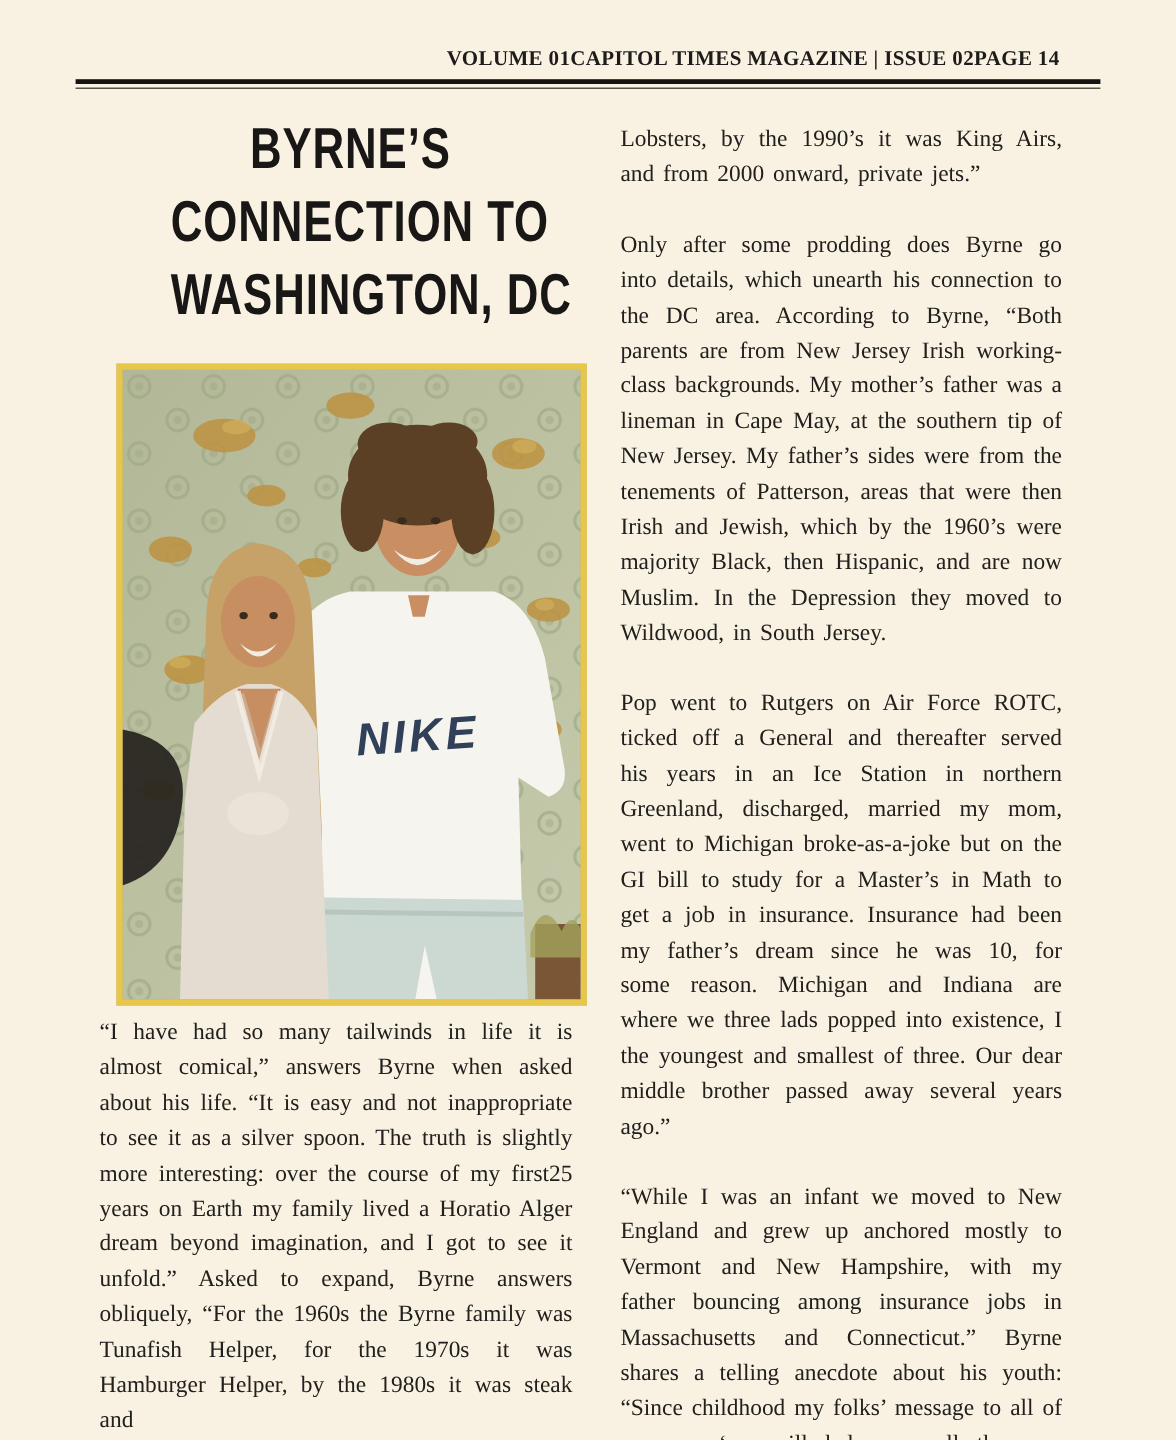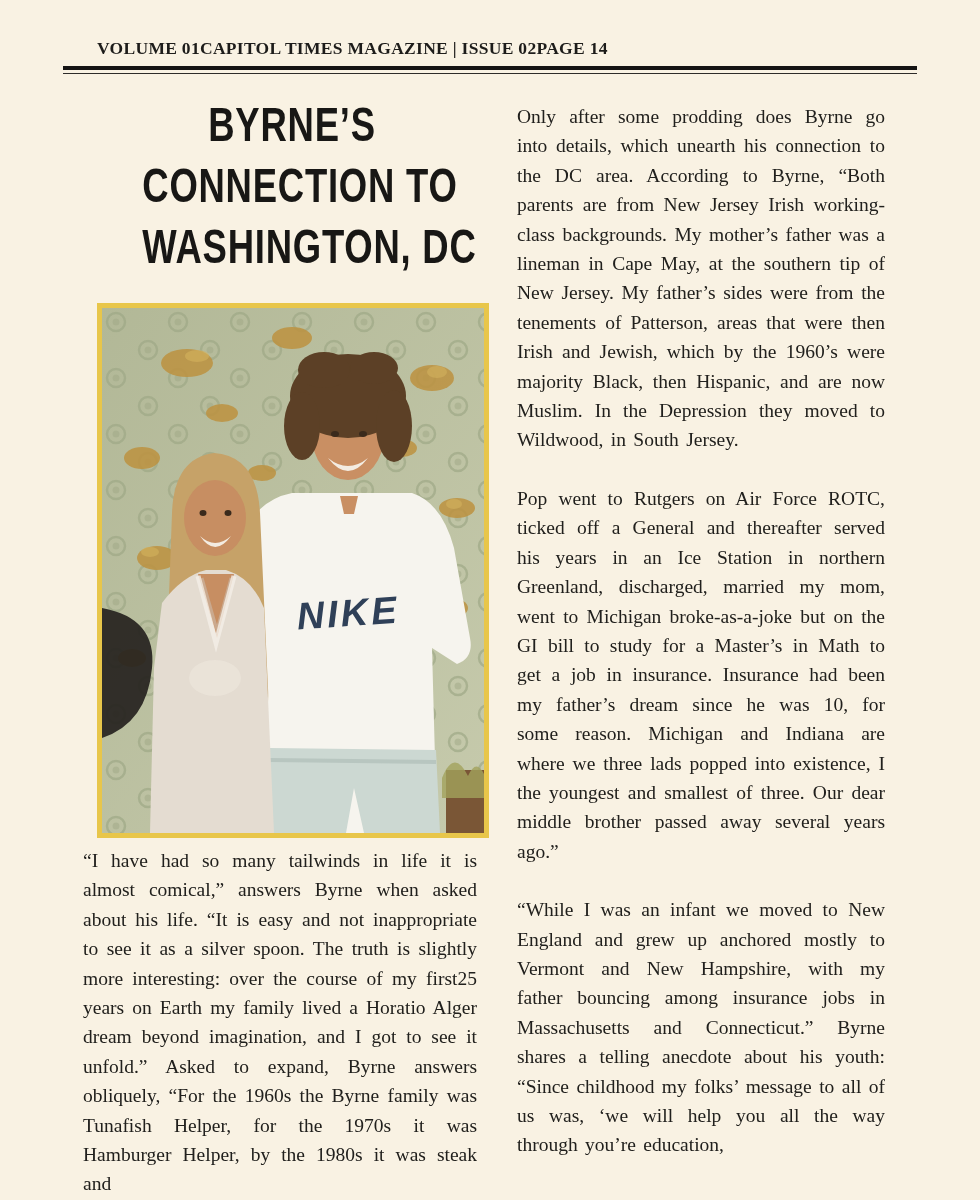--- a/index.html
+++ b/index.html
@@ -10,21 +10,21 @@
     color: #1d1c1a;
     font-family: "Liberation Serif", serif;
     overflow: hidden;
   }
 
   
   .header-row {
     position: absolute;
     left: 63px; right: 63px; top: 38px;
     display: flex;
-    justify-content: flex-start;
+    justify-content: flex-end;
     align-items: baseline;
     padding: 0 34px;
     font-weight: bold;
     font-size: 17.5px;
     letter-spacing: 0.3px;
     white-space: nowrap;
   }
   .header-rule {
     position: absolute;
     left: 63px; right: 63px; top: 66px;
@@ -184,16 +184,17 @@
       <path d="M340,470 Q352,440 366,468 Q374,450 382,466 L382,490 L340,490 Z" fill="#a3a35c" opacity="0.8"></path>
     </g>
   </svg>
 </div>
 
 <div class="copy col-left-text">
   <p>“I have had so many tailwinds in life it is almost comical,” answers Byrne when asked about his life. “It is easy and not inappropriate to see it as a silver spoon. The truth is slightly more interesting: over the course of my first25 years on Earth my family lived a Horatio Alger dream beyond imagination, and I got to see it unfold.” Asked to expand, Byrne answers obliquely, “For the 1960s the Byrne family was Tunafish Helper, for the 1970s it was Hamburger Helper, by the 1980s it was steak and</p>
 </div>
 
 <div class="copy col-right">
+  <p>Lobsters, by the 1990’s it was King Airs, and from 2000 onward, private jets.”</p>
   <p>Only after some prodding does Byrne go into details, which unearth his connection to the DC area. According to Byrne, “Both parents are from New Jersey Irish working-class backgrounds. My mother’s father was a lineman in Cape May, at the southern tip of New Jersey. My father’s sides were from the tenements of Patterson, areas that were then Irish and Jewish, which by the 1960’s were majority Black, then Hispanic, and are now Muslim. In the Depression they moved to Wildwood, in South Jersey.</p>
   <p>Pop went to Rutgers on Air Force ROTC, ticked off a General and thereafter served his years in an Ice Station in northern Greenland, discharged, married my mom, went to Michigan broke-as-a-joke but on the GI bill to study for a Master’s in Math to get a job in insurance. Insurance had been my father’s dream since he was 10, for some reason. Michigan and Indiana are where we three lads popped into existence, I the youngest and smallest of three. Our dear middle brother passed away several years ago.”</p>
   <p>“While I was an infant we moved to New England and grew up anchored mostly to Vermont and New Hampshire, with my father bouncing among insurance jobs in Massachusetts and Connecticut.” Byrne shares a telling anecdote about his youth: “Since childhood my folks’ message to all of us was, ‘we will help you all the way through you’re education,</p>
 </div>
 
 </body></html>

